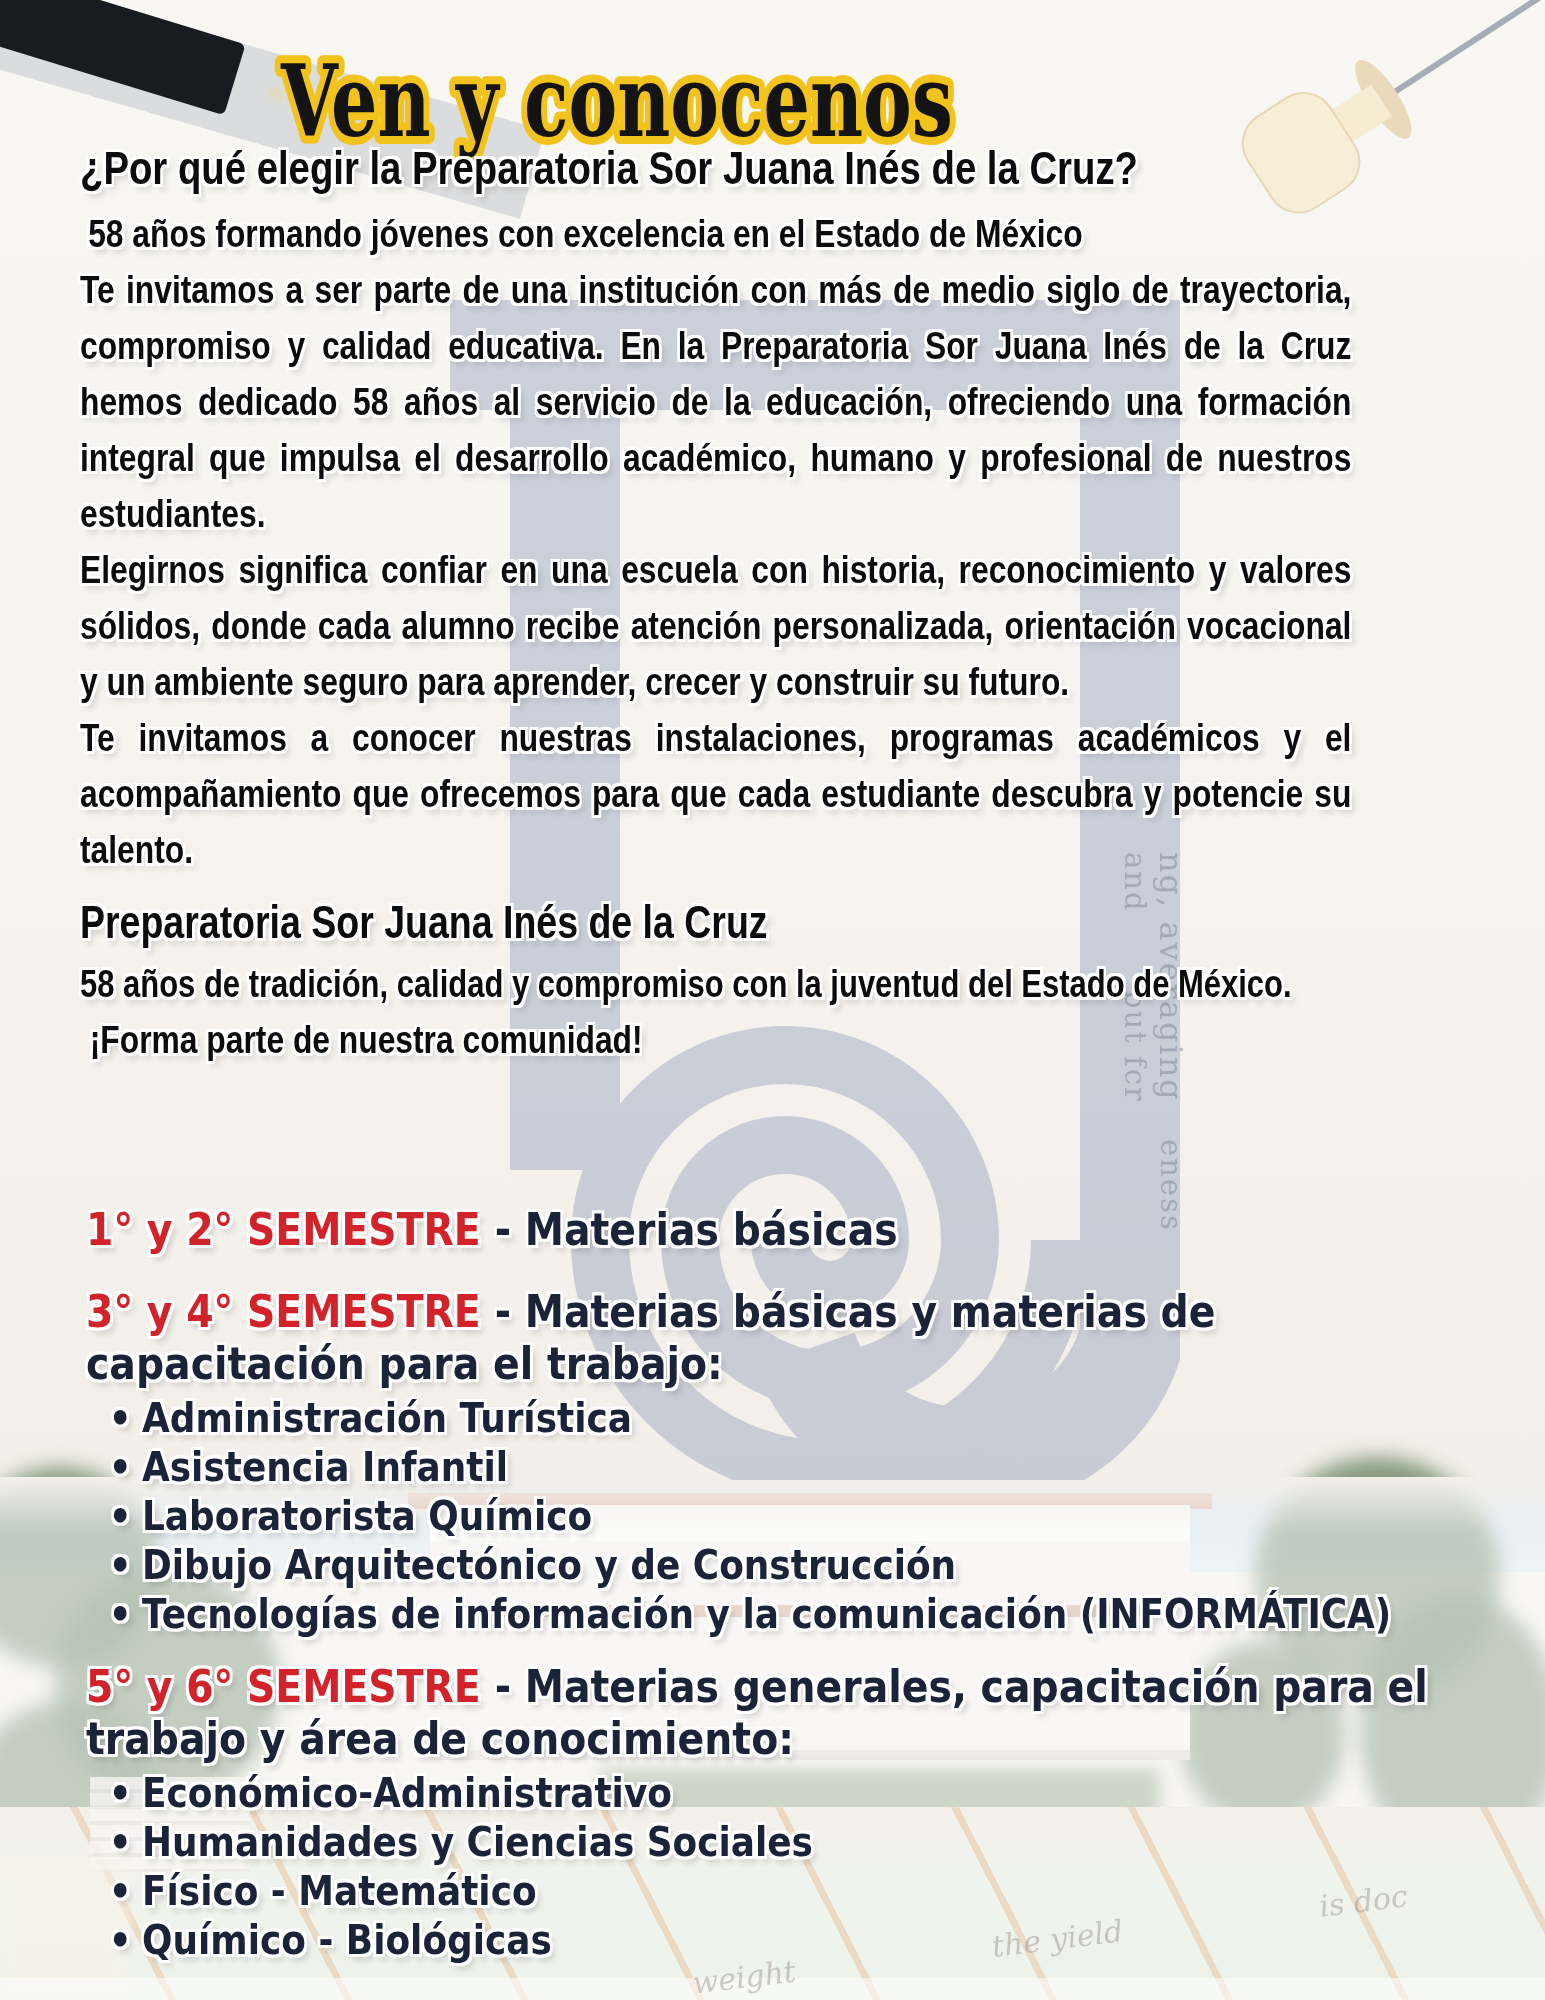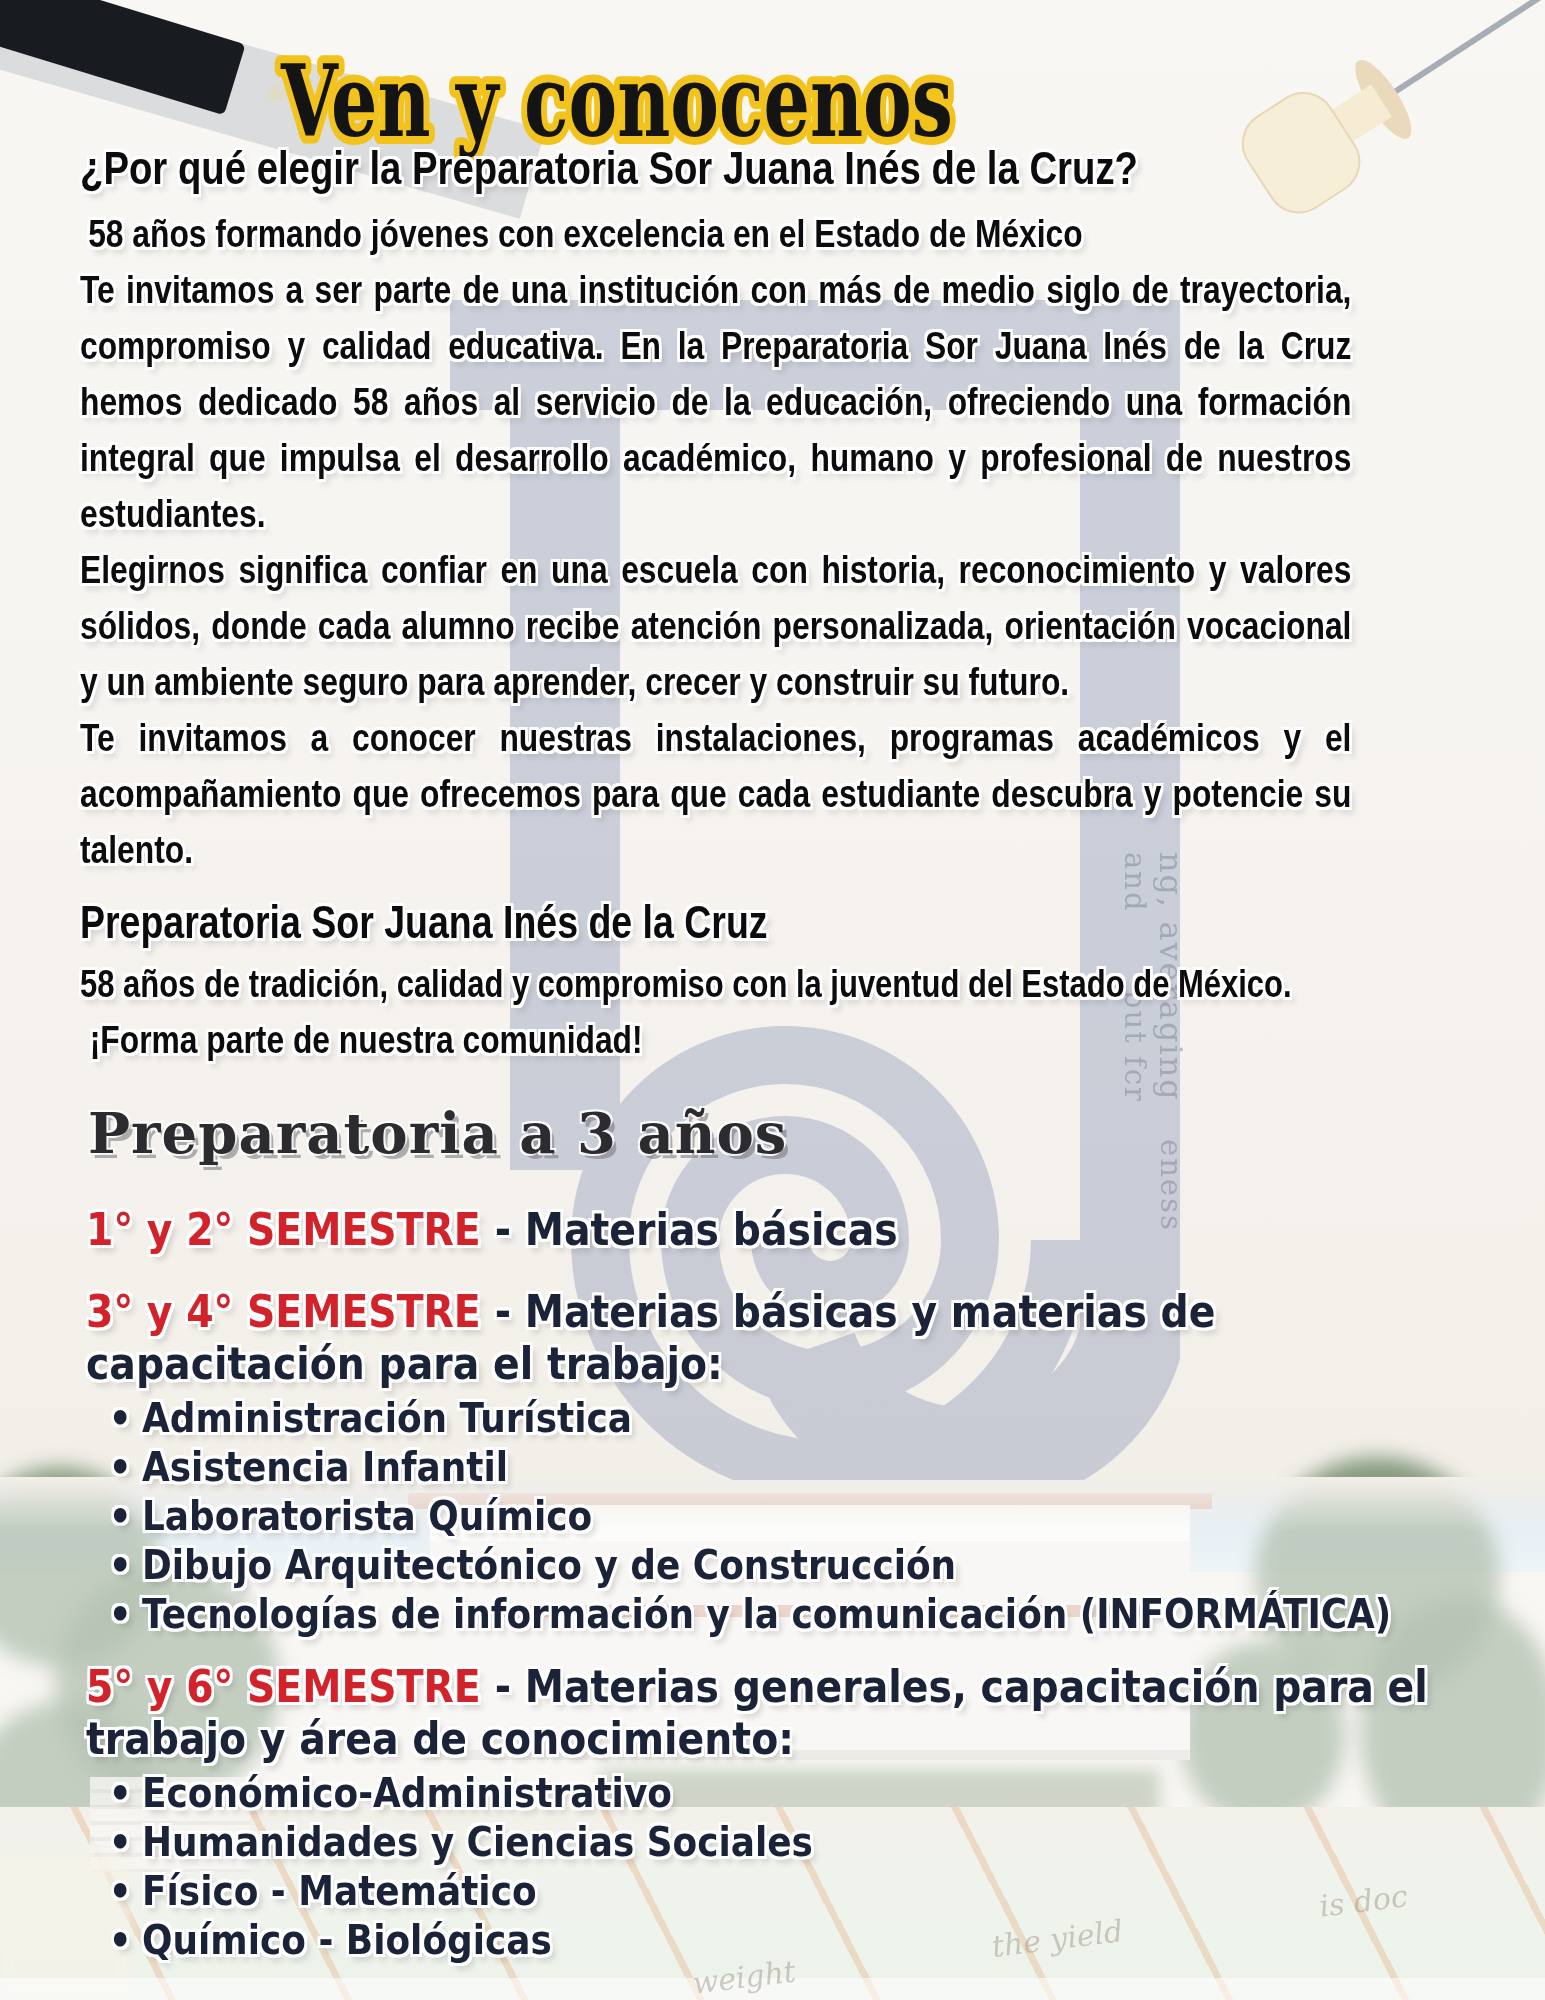--- a/index.html
+++ b/index.html
@@ -160,21 +160,20 @@
     <h2>¿Por qué elegir la Preparatoria Sor Juana Inés de la Cruz?</h2>
     <p class="lead">58 años formando jóvenes con excelencia en el Estado de México</p>
     <p class="body">Te invitamos a ser parte de una institución con más de medio siglo de trayectoria, compromiso y calidad educativa. En la Preparatoria Sor Juana Inés de la Cruz hemos dedicado 58 años al servicio de la educación, ofreciendo una formación integral que impulsa el desarrollo académico, humano y profesional de nuestros estudiantes.</p>
     <p class="body">Elegirnos significa confiar en una escuela con historia, reconocimiento y valores sólidos, donde cada alumno recibe atención personalizada, orientación vocacional y un ambiente seguro para aprender, crecer y construir su futuro.</p>
     <p class="body">Te invitamos a conocer nuestras instalaciones, programas académicos y el acompañamiento que ofrecemos para que cada estudiante descubra y potencie su talento.</p>
     <h3>Preparatoria Sor Juana Inés de la Cruz</h3>
     <p class="tagline">58 años de tradición, calidad y compromiso con la juventud del Estado de México.</p>
     <p class="cta">¡Forma parte de nuestra comunidad!</p>
   </div>
 
-  <div class="program-heading">Preparatoria a 3 años</div>
 
   <div class="program halo">
 
       <section class="program-section">
         <div class="sec-head">
           <span class="sec-label">1° y 2° SEMESTRE</span><span class="sec-desc">- Materias básicas</span>
         </div>
         <ul class="sec-items">
           
         </ul>

